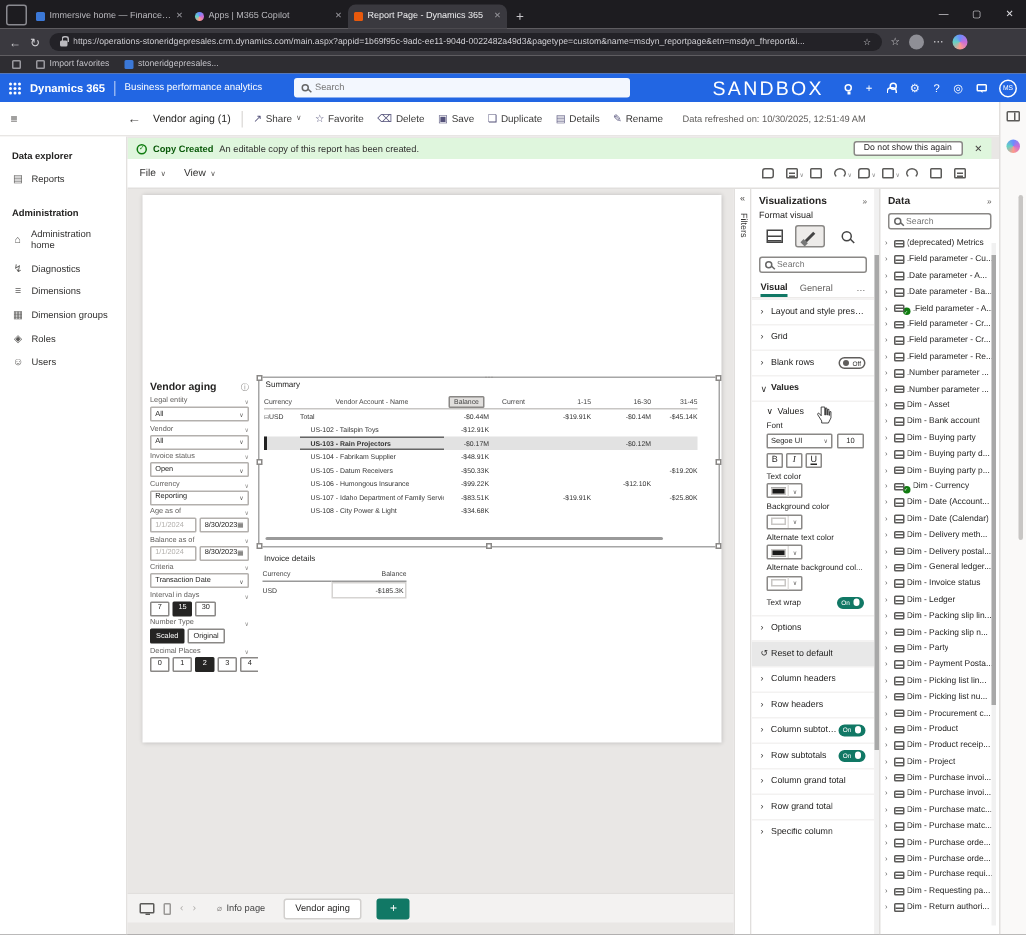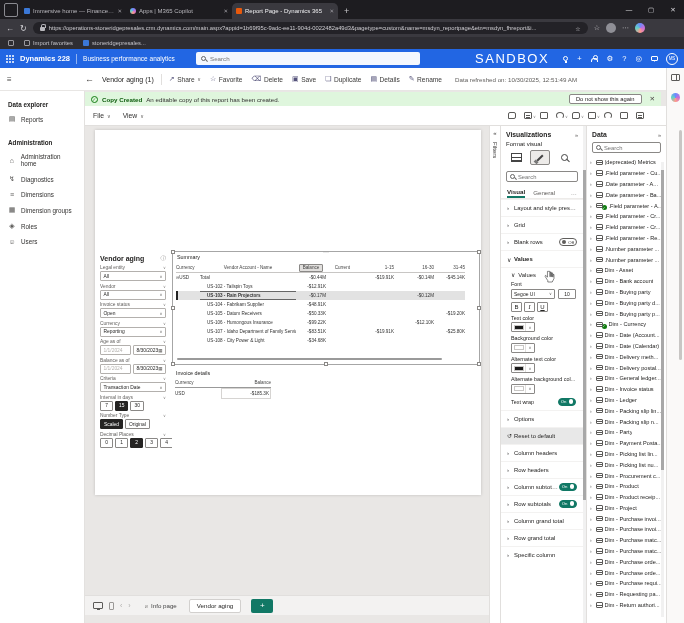--- a/index.html
+++ b/index.html
@@ -297,21 +297,21 @@
         <i></i>
         <i></i>
         <i></i>
         <i></i>
         <i></i>
         <i></i>
         <i></i>
         <i></i>
         <i></i>
       </span>
-    <span class="d365-app">Dynamics 228</span>
+    <span class="d365-app">Dynamics 365</span>
     <span class="d365-div"></span>
     <span class="d365-mod">Business performance analytics</span>
     <div class="d365-search">
       <span class="mag"></span>
       <input placeholder="Search" style="">
     </div>
     <span class="sandbox">SANDBOX</span>
     <div class="hdr-icons">
       <span class="bulb"></span>
       <span>+</span>

